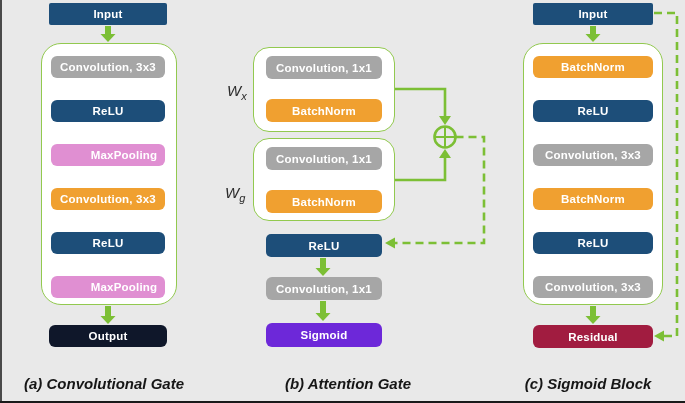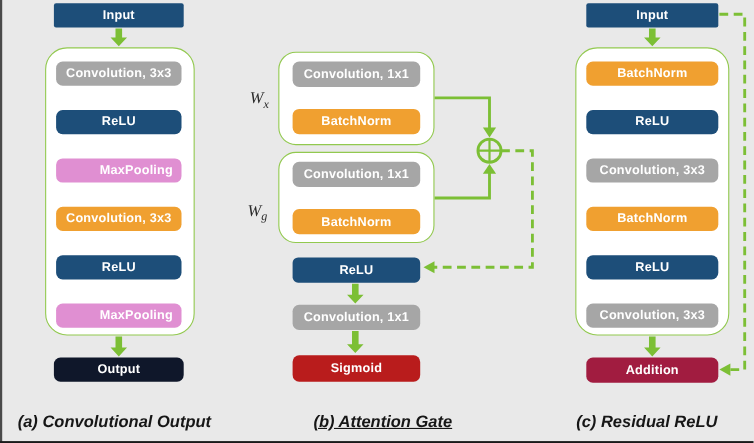--- a/index.html
+++ b/index.html
@@ -18,38 +18,38 @@
     color:#FFFFFF;font-weight:bold;font-size:11.5px;letter-spacing:.2px;
     border-radius:6px;box-sizing:border-box;white-space:nowrap;
   }
   .sq{border-radius:2px;}
   .navy{background:#1D4E79;}
   .gray{background:#A6A6A6;}
   .pink{background:#E08FD2;padding-left:32px;}
   .orange{background:#F0A030;}
   .dkgray{background:#0f172a;}
   .maroon{background:#A11C40;}
-  .sky{background:#b91c1c;}
+  .sky{background:#6d28d9;}
 
   .container{
     position:absolute;background:#FFFFFF;
     border:1.5px solid #92C94F;box-sizing:border-box;
   }
   .r20{border-radius:20px;}
   .r16{border-radius:16px;}
 
   .caption{
     position:absolute;top:373px;height:20px;
     display:flex;align-items:center;justify-content:center;
     font-size:15px;font-weight:bold;font-style:italic;color:#161616;
     white-space:nowrap;
   }
   .wlabel{
     position:absolute;color:#2B2B2B;
-    font-family:Liberation Serif, serif;font-style:italic;font-size:15px;
+    font-family:Liberation Sans, sans-serif;font-style:italic;font-size:15px;
   }
   .wlabel sub{font-size:11px;}
   svg.connectors{position:absolute;left:0;top:0;width:685px;height:403px;}
 </style>
 </head>
 <body>
 
 <div class="stage">
 
   <svg class="connectors" viewBox="0 0 685 403">
@@ -115,21 +115,21 @@
   </div>
   <div class="node navy" style="left:51px;top:232px;width:114px;height:22px;">
     <span>ReLU</span>
   </div>
   <div class="node pink" style="left:51px;top:276px;width:114px;height:22px;">
     <span>MaxPooling</span>
   </div>
   <div class="node dkgray" style="left:49px;top:325px;width:118px;height:22px;">
     <span>Output</span>
   </div>
-  <div class="caption" style="left:6px;width:196px;">(a) Convolutional Output</div>
+  <div class="caption" style="left:6px;width:196px;">(a) Convolutional Gate</div>
 
   <div class="wlabel" style="left:227px;top:82px;">
     <span>W</span><sub>x</sub>
   </div>
   <div class="wlabel" style="left:225px;top:184px;">
     <span>W</span><sub>g</sub>
   </div>
 
   <div class="container r16" style="left:253px;top:47px;width:142px;height:85px;"></div>
   <div class="container r16" style="left:253px;top:138px;width:142px;height:83px;"></div>
@@ -148,21 +148,21 @@
   </div>
   <div class="node navy" style="left:266px;top:234px;width:116px;height:23px;border-radius:5px;">
     <span>ReLU</span>
   </div>
   <div class="node gray" style="left:266px;top:277px;width:116px;height:23px;">
     <span>Convolution, 1x1</span>
   </div>
   <div class="node sky" style="left:266px;top:323px;width:116px;height:24px;">
     <span>Sigmoid</span>
   </div>
-  <div class="caption" style="left:258px;width:180px;text-decoration:underline;">(b) Attention Gate</div>
+  <div class="caption" style="left:258px;width:180px;">(b) Attention Gate</div>
 
   <div class="container r20" style="left:523px;top:43px;width:140px;height:262px;"></div>
 
   <div class="node navy sq" style="left:533px;top:3px;width:120px;height:22px;">
     <span>Input</span>
   </div>
   <div class="node orange" style="left:533px;top:56px;width:120px;height:22px;">
     <span>BatchNorm</span>
   </div>
   <div class="node navy" style="left:533px;top:100px;width:120px;height:22px;">
@@ -174,19 +174,19 @@
   <div class="node orange" style="left:533px;top:188px;width:120px;height:22px;">
     <span>BatchNorm</span>
   </div>
   <div class="node navy" style="left:533px;top:232px;width:120px;height:22px;">
     <span>ReLU</span>
   </div>
   <div class="node gray" style="left:533px;top:276px;width:120px;height:22px;">
     <span>Convolution, 3x3</span>
   </div>
   <div class="node maroon" style="left:533px;top:325px;width:120px;height:23px;">
-    <span>Addition</span>
+    <span>Residual</span>
   </div>
-  <div class="caption" style="left:498px;width:180px;">(c) Residual ReLU</div>
+  <div class="caption" style="left:498px;width:180px;">(c) Sigmoid Block</div>
 
   <div class="edge-left"></div>
   <div class="edge-bottom"></div>
 </div>
 
 </body></html>

